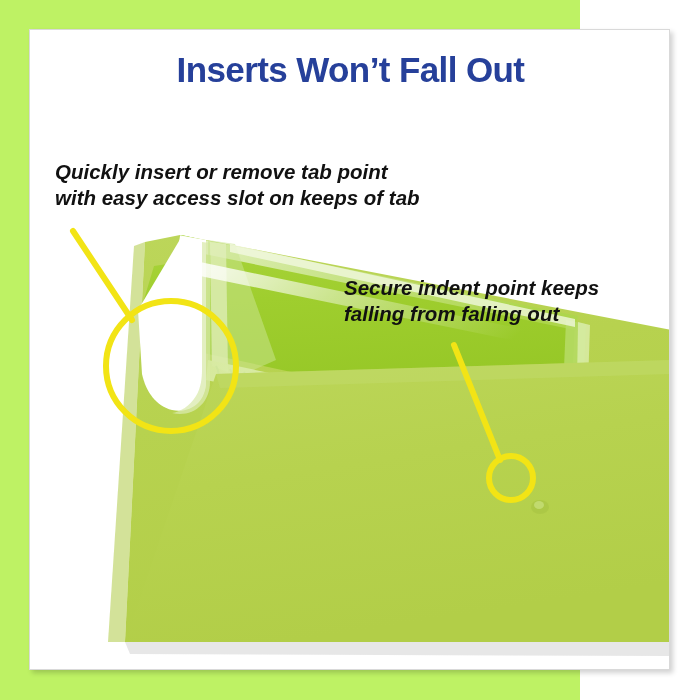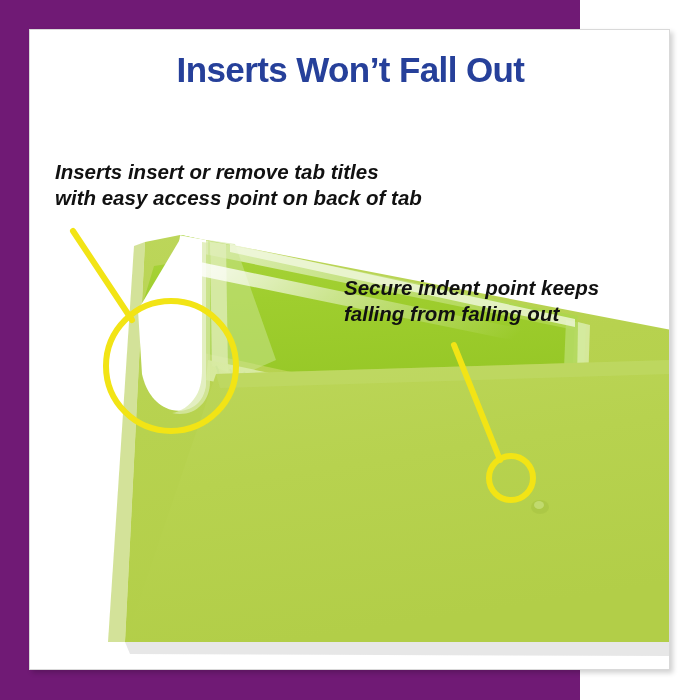--- a/index.html
+++ b/index.html
@@ -6,21 +6,21 @@
   html,body{margin:0;padding:0;}
   body{
     width:700px;height:700px;
     background:#ffffff;
     font-family:"Liberation Sans","DejaVu Sans",sans-serif;
     overflow:hidden;
   }
   #stage{
     position:relative;
     width:580px;height:700px;
-    background:#701a75;
+    background:#bef264;
   }
   
   #photo-frame{
     position:absolute;
     left:29px;top:29px;
     width:641px;height:641px;
     background:#ffffff;
     border:1px solid #d9d9d9;
     box-sizing:border-box;
     box-shadow:3px 3px 5px rgba(0,0,0,0.18);
@@ -234,22 +234,22 @@
         <g fill="none" stroke="#F2E415" stroke-width="6" stroke-linecap="round">
           <line x1="424" y1="315" x2="470" y2="430"></line>
           <circle cx="481" cy="448" r="22"></circle>
         </g>
       </svg>
     </div>
 
     <div id="headline">Inserts Won’t Fall Out</div>
 
     <div class="caption" id="caption-left">
-      <span class="ln">Inserts insert or remove tab titles</span>
-      <span class="ln">with easy access point on back of tab</span>
+      <span class="ln">Quickly insert or remove tab point</span>
+      <span class="ln">with easy access slot on keeps of tab</span>
     </div>
 
     <div class="caption" id="caption-right">
       <span class="ln">Secure indent point keeps</span>
       <span class="ln">falling from falling out</span>
     </div>
 
   </div>
 </div>
 

